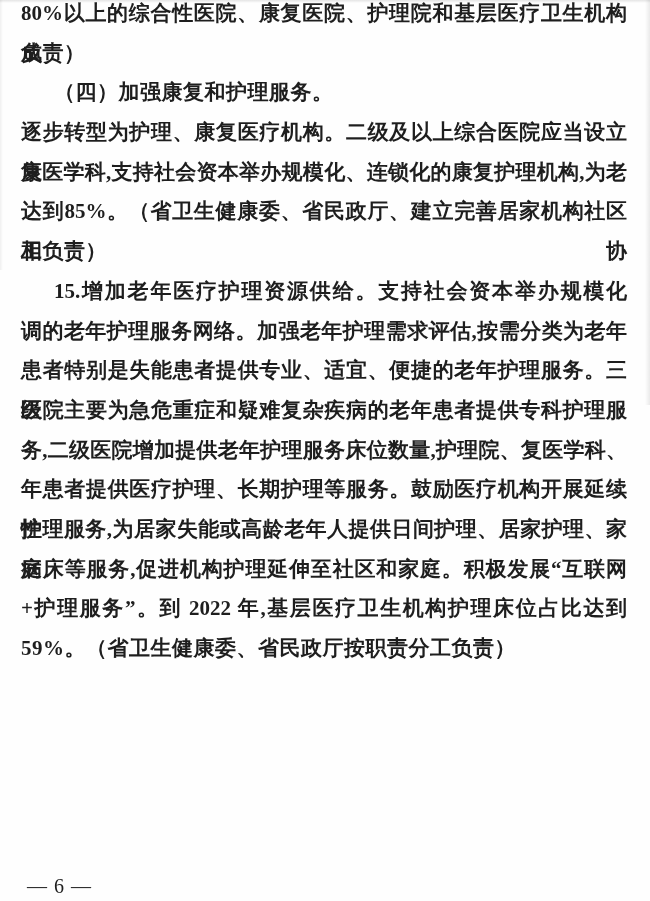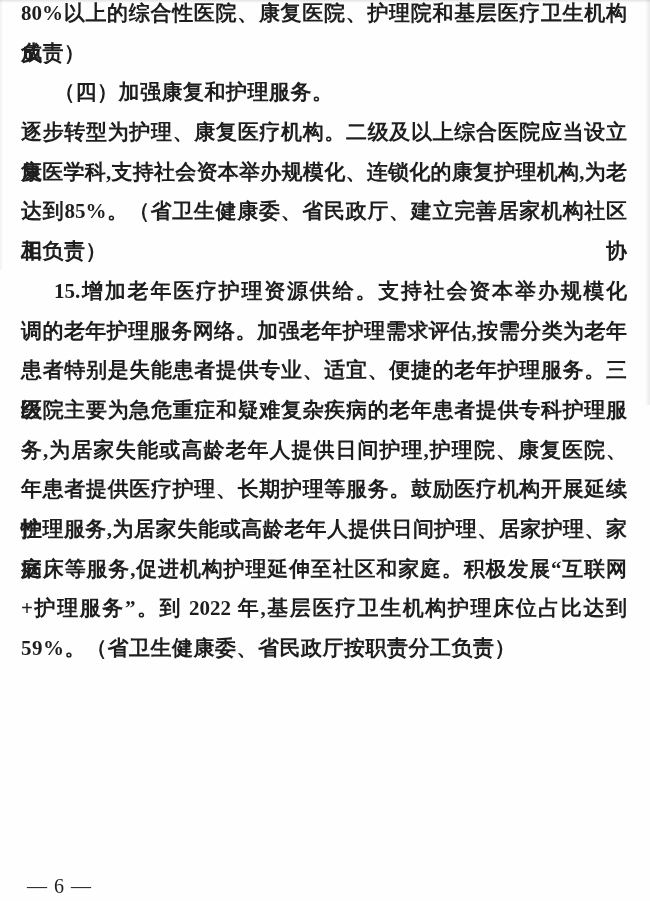--- a/index.html
+++ b/index.html
@@ -83,21 +83,21 @@
       <div class="line"><span class="seg-kai">负责）</span></div>
       <div class="line indent"><span class="seg-bold">（四）加强康复和护理服务。</span></div>
       <div class="line just"><span class="seg-normal">逐步转型为护理、康复医疗机构。二级及以上综合医院应当设立康</span></div>
       <div class="line just"><span class="seg-normal">复医学科,支持社会资本举办规模化、连锁化的康复护理机构,为老</span></div>
       <div class="line just"><span class="seg-normal">达到85%。</span><span class="seg-kai">（省卫生健康委、省民政厅、建立完善居家机构社区相协</span></div>
       <div class="line"><span class="seg-kai">工负责）</span></div>
       <div class="line indent just"><span class="seg-bold">15.增加老年医疗护理资源供给。</span><span class="seg-normal">支持社会资本举办规模化</span></div>
       <div class="line just"><span class="seg-normal">调的老年护理服务网络。加强老年护理需求评估,按需分类为老年</span></div>
       <div class="line just"><span class="seg-normal">患者特别是失能患者提供专业、适宜、便捷的老年护理服务。三级</span></div>
       <div class="line just"><span class="seg-normal">医院主要为急危重症和疑难复杂疾病的老年患者提供专科护理服</span></div>
-      <div class="line just"><span class="seg-normal">务,为居家失能或高龄老年人提供日间护理,护理院、康复医院、</span></div>
+      <div class="line just"><span class="seg-normal">务,二级医院增加提供老年护理服务床位数量,护理院、复医学科、</span></div>
       <div class="line just"><span class="seg-normal">年患者提供医疗护理、长期护理等服务。鼓励医疗机构开展延续性</span></div>
       <div class="line just"><span class="seg-normal">护理服务,为居家失能或高龄老年人提供日间护理、居家护理、家庭</span></div>
       <div class="line just"><span class="seg-normal">病床等服务,促进机构护理延伸至社区和家庭。积极发展“互联网</span></div>
       <div class="line just"><span class="seg-normal">+护理服务”。到 2022 年,基层医疗卫生机构护理床位占比达到</span></div>
       <div class="line"><span class="seg-normal">59%。</span><span class="seg-kai">（省卫生健康委、省民政厅按职责分工负责）</span></div>
     </main>
 
   <div class="pagenum-wrap" style="position:absolute; left:21px; right:23px; top:867px;">
     <div class="pagenum">— 6 —</div>
   </div>

